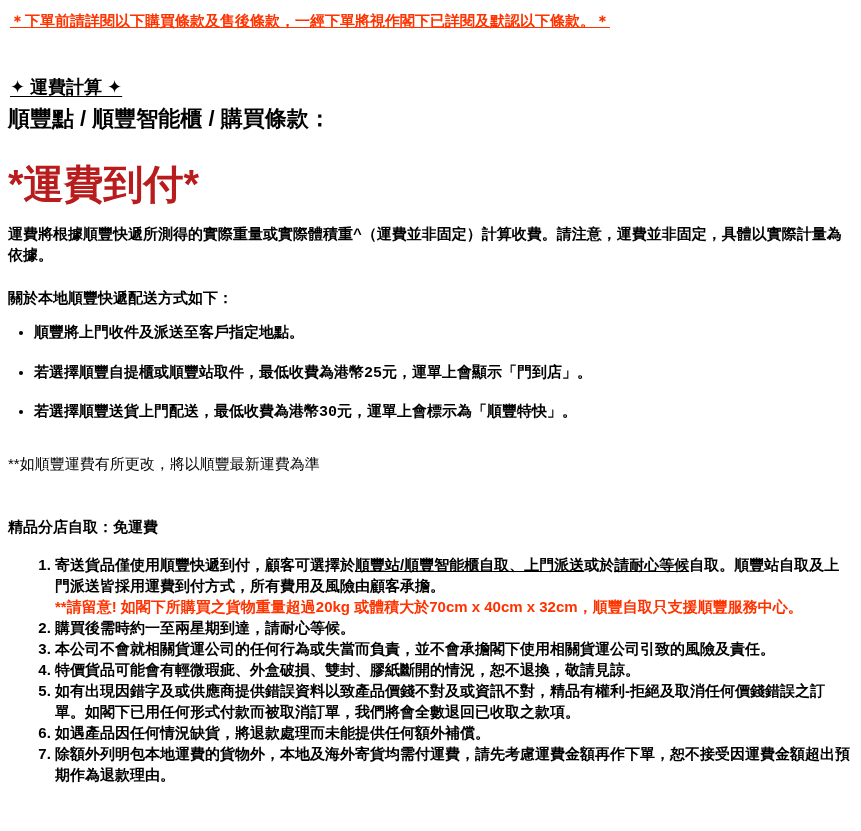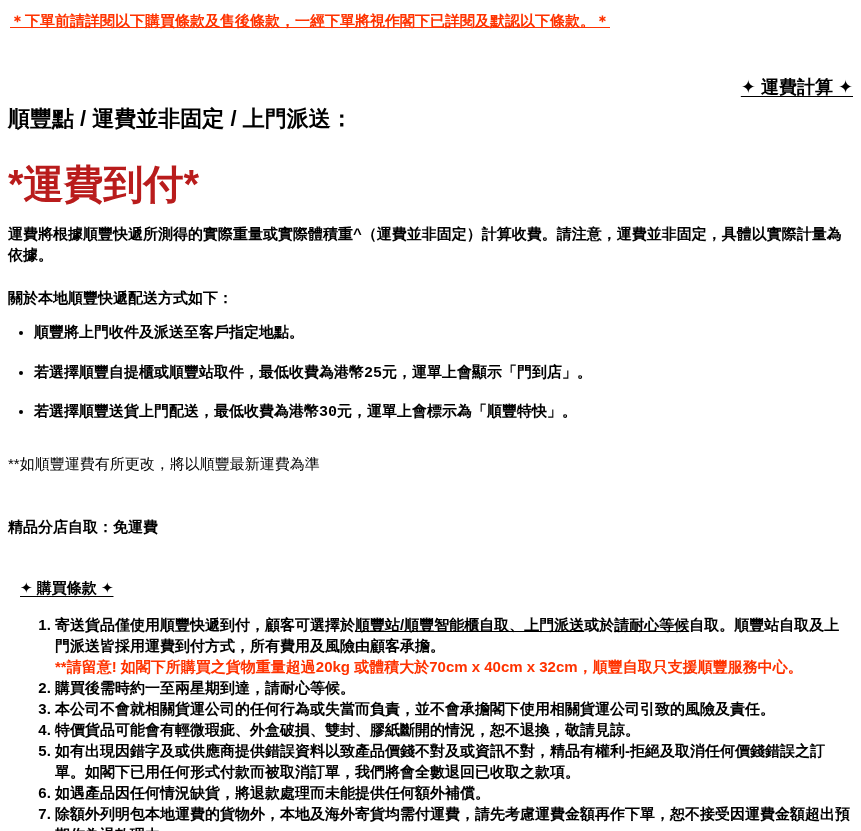--- a/index.html
+++ b/index.html
@@ -22,21 +22,20 @@
     text-decoration: underline;
     margin: 0 0 14px 2px;
     line-height: 1.4;
   }
   .sec-heading {
     font-size: 18px;
     font-weight: 700;
     text-decoration: underline;
     text-underline-offset: 3px;
     margin: 44px 0 6px 2px;
-    text-align: right;
   }
   .sub-heading {
     font-size: 22px;
     font-weight: 700;
     margin: 0;
     line-height: 1.3;
   }
   .banner {
     color: #b91c1c;
     font-size: 40px;
@@ -98,39 +97,38 @@
 </style>
 </head>
 <body>
 
 <div class="doc">
 
   <p class="notice">＊下單前請詳閱以下購買條款及售後條款，一經下單將視作閣下已詳閱及默認以下條款。＊</p>
 
   <h3 class="sec-heading">✦ 運費計算 ✦</h3>
 
-  <h2 class="sub-heading">順豐點 / 運費並非固定 / 上門派送：</h2>
+  <h2 class="sub-heading">順豐點 / 順豐智能櫃 / 購買條款：</h2>
 
   <div class="banner">*運費到付*</div>
 
   <p class="body-bold para-calc">運費將根據順豐快遞所測得的實際重量或實際體積重^（運費並非固定）計算收費。請注意，運費並非固定，具體以實際計量為依據。</p>
 
   <p class="body-bold para-intro">關於本地順豐快遞配送方式如下：</p>
 
   <ul class="delivery-list">
     <li>順豐將上門收件及派送至客戶指定地點。</li>
     <li>若選擇順豐自提櫃或順豐站取件，最低收費為港幣25元，運單上會顯示「門到店」。</li>
     <li>若選擇順豐送貨上門配送，最低收費為港幣30元，運單上會標示為「順豐特快」。</li>
   </ul>
 
   <p class="note">**如順豐運費有所更改，將以順豐最新運費為準</p>
 
   <p class="body-bold pickup">精品分店自取：免運費</p>
 
-  <h4 class="terms-heading">✦ 購買條款 ✦</h4>
 
   <ol class="terms-list">
     <li>
       <span>寄送貨品僅使用順豐快遞到付，顧客可選擇於</span><span class="u">順豐站/順豐智能櫃自取、上門派送</span><span>或於</span><span class="u">請耐心等候</span><span>自取。順豐站自取及上門派送皆採用運費到付方式，所有費用及風險由顧客承擔。</span>
       <span class="warning">**請留意! 如閣下所購買之貨物重量超過20kg 或體積大於70cm x 40cm x 32cm，順豐自取只支援順豐服務中心。</span>
     </li>
     <li>購買後需時約一至兩星期到達，請耐心等候。</li>
     <li>本公司不會就相關貨運公司的任何行為或失當而負責，並不會承擔閣下使用相關貨運公司引致的風險及責任。</li>
     <li>特價貨品可能會有輕微瑕疵、外盒破損、雙封、膠紙斷開的情況，恕不退換，敬請見諒。</li>
     <li>如有出現因錯字及或供應商提供錯誤資料以致產品價錢不對及或資訊不對，精品有權利-拒絕及取消任何價錢錯誤之訂單。如閣下已用任何形式付款而被取消訂單，我們將會全數退回已收取之款項。</li>

